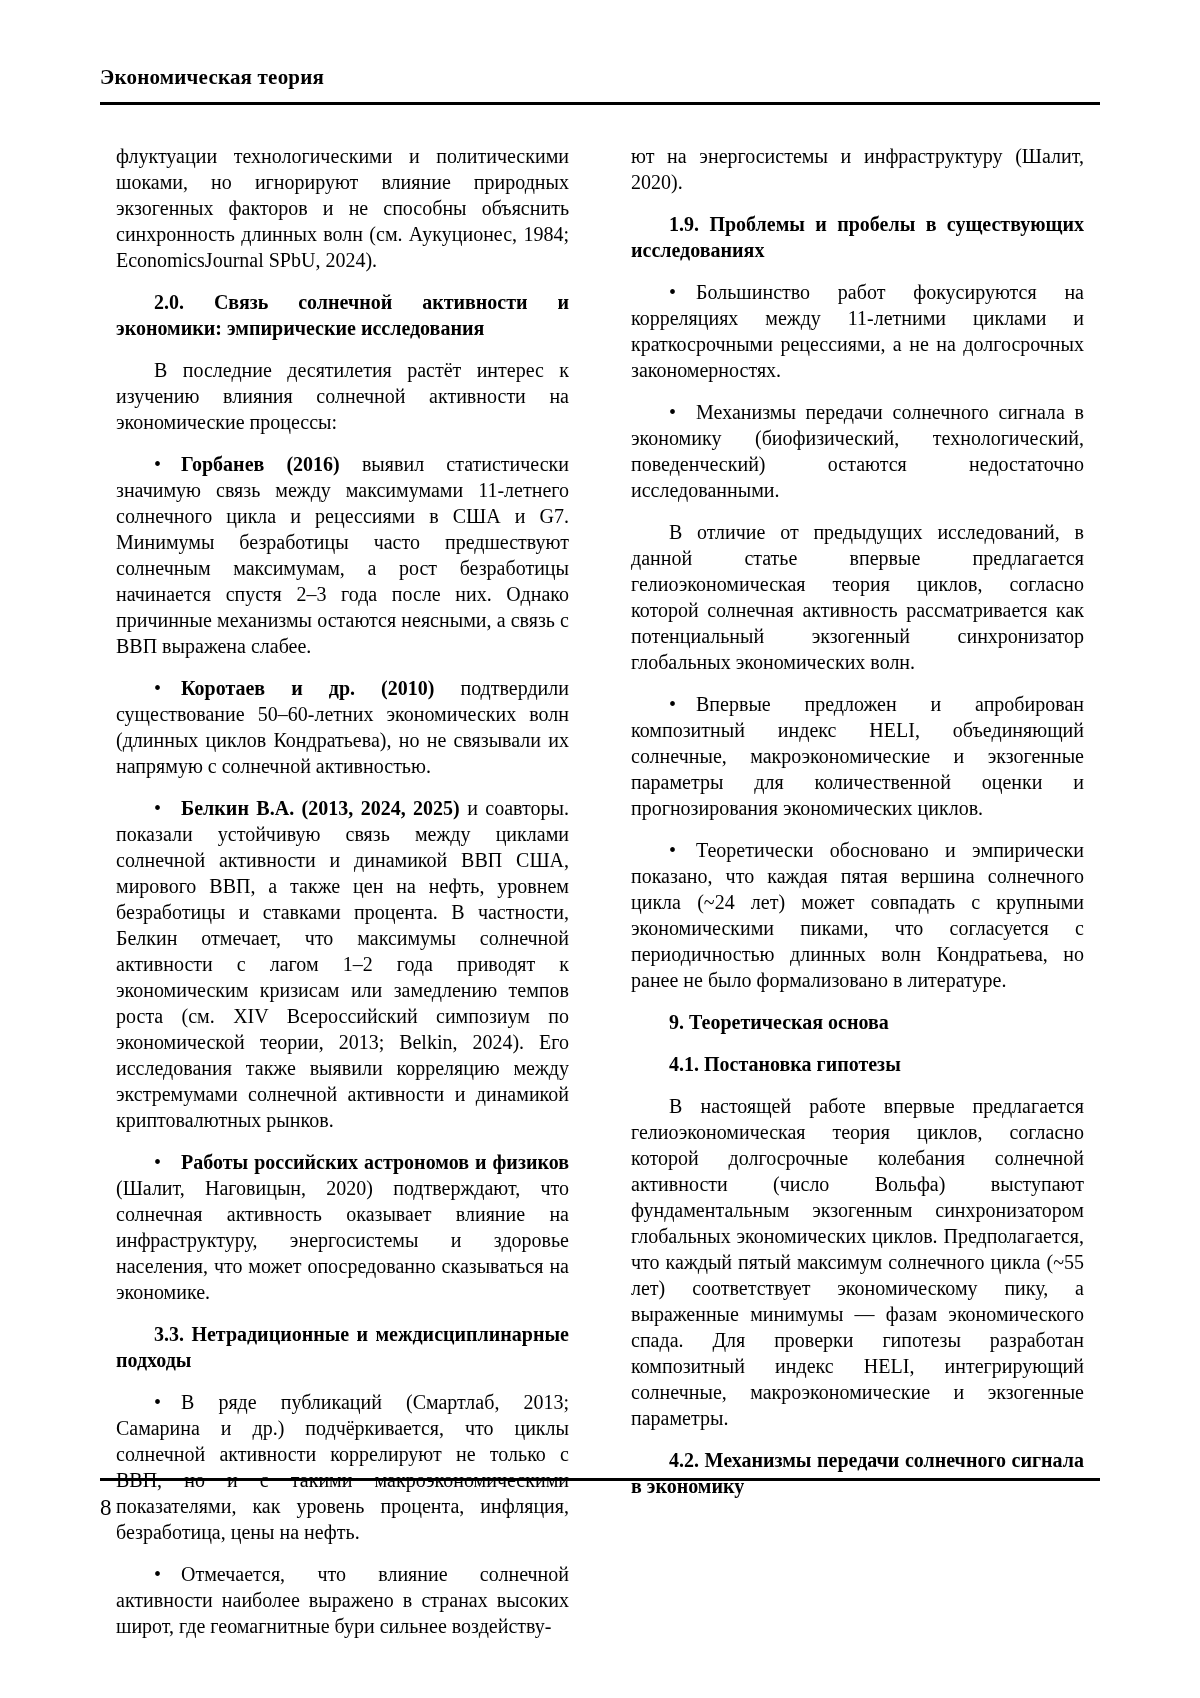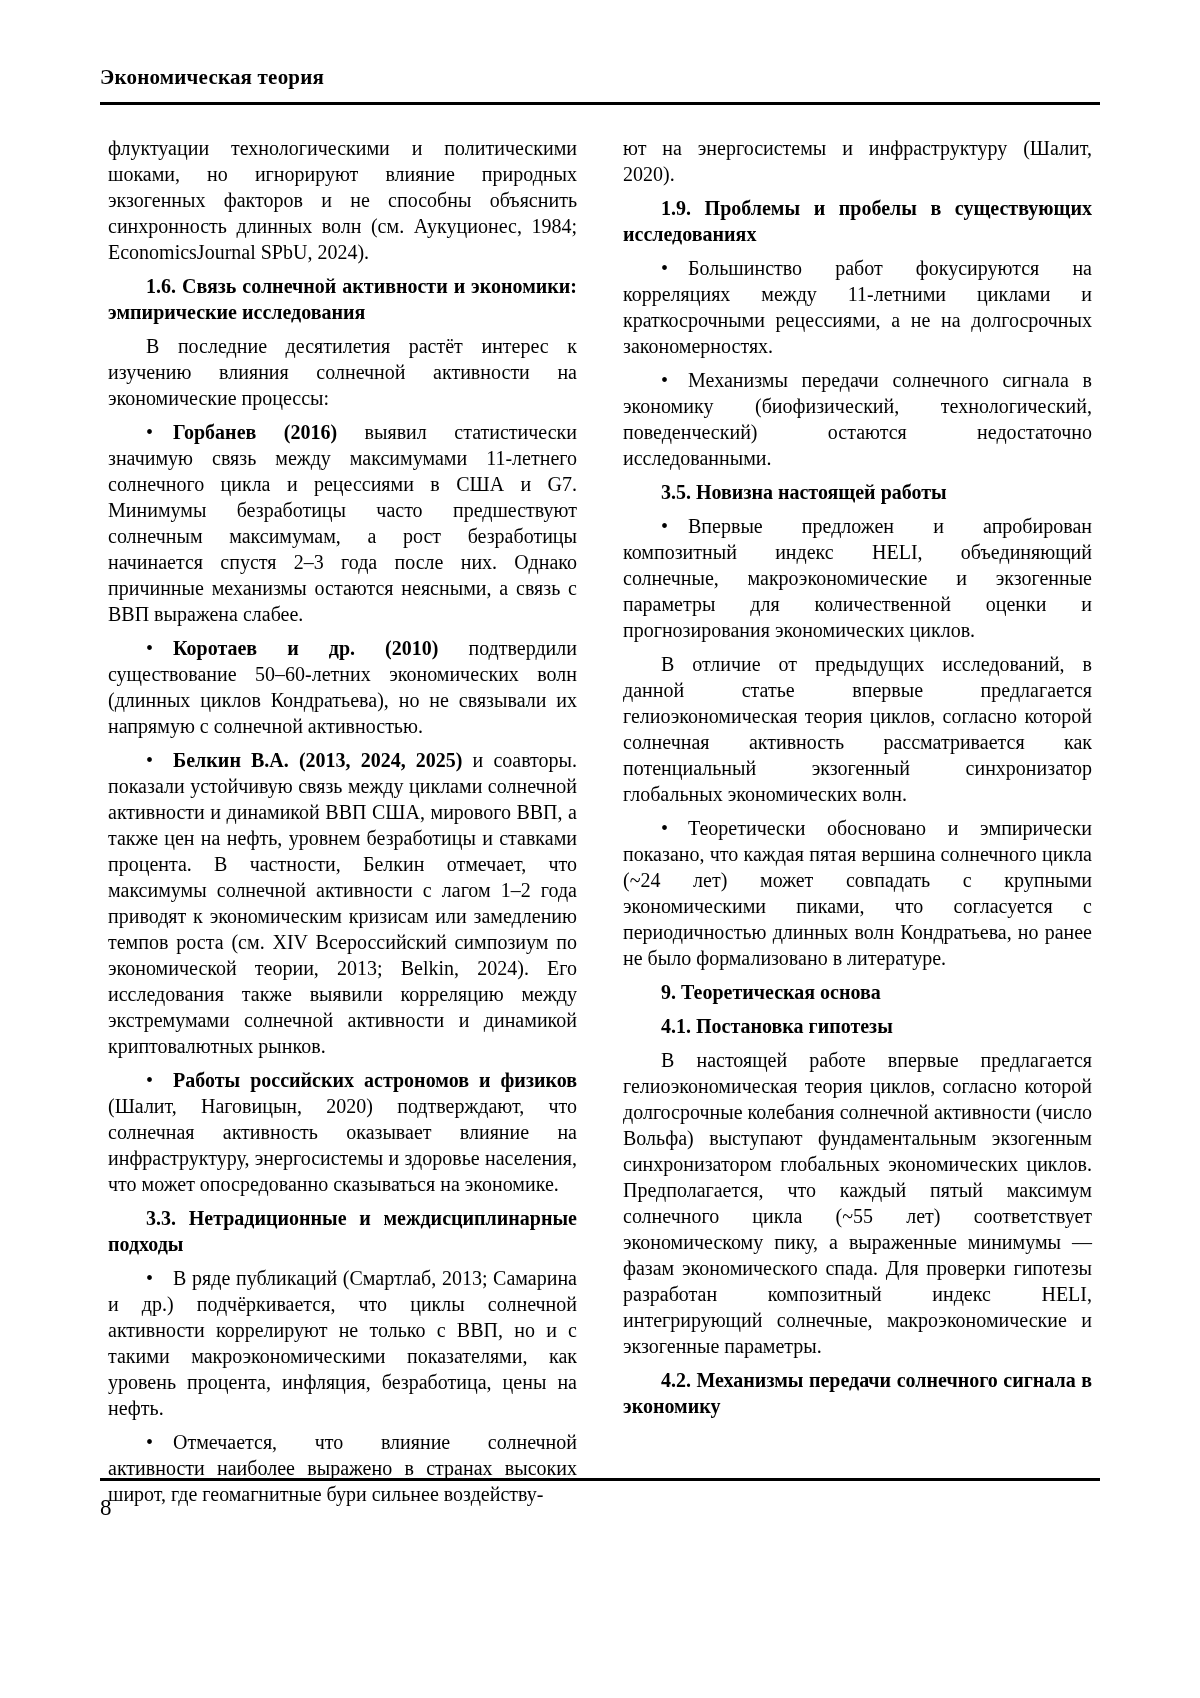--- a/index.html
+++ b/index.html
@@ -32,21 +32,21 @@
     gap: 30px;
   }
   .col {
     width: 485px;
     font-size: 20px;
     line-height: 26px;
     text-align: justify;
     hyphens: auto;
   }
   .para {
-    margin: 8px;
+    margin: 16px;
     text-indent: 38px;
   }
   .noindent {
     text-indent: 0;
   }
   .heading {
     font-weight: bold;
   }
   .bullet-marker {
     padding-right: 20px;
@@ -69,39 +69,38 @@
 <body>
 
 <div class="page">
 
   <div class="running-head">Экономическая теория</div>
 
   <main class="columns">
 
     <div class="col">
       <p class="para noindent">флуктуации технологическими и политическими шоками, но игнорируют влияние природных экзогенных факторов и не способны объяснить синхронность длинных волн (см. Аукуционес, 1984; EconomicsJournal SPbU, 2024).</p>
-      <p class="para heading">1.6. Связь солнечной активности и экономики: эмпирические исследования</p>
+      <p class="para heading">2.0. Связь солнечной активности и экономики: эмпирические исследования</p>
       <p class="para">В последние десятилетия растёт интерес к изучению влияния солнечной активности на экономические процессы:</p>
       <p class="para"><span class="bullet-marker">•</span><b>Горбанев (2016)</b><span> выявил статистически значимую связь между максимумами 11-летнего солнечного цикла и рецессиями в США и G7. Минимумы безработицы часто предшествуют солнечным максимумам, а рост безработицы начинается спустя 2–3 года после них. Однако причинные механизмы остаются неясными, а связь с ВВП выражена слабее.</span></p>
       <p class="para"><span class="bullet-marker">•</span><b>Коротаев и др. (2010)</b><span> подтвердили существование 50–60-летних экономических волн (длинных циклов Кондратьева), но не связывали их напрямую с солнечной активностью.</span></p>
       <p class="para"><span class="bullet-marker">•</span><b>Белкин В.А. (2013, 2024, 2025)</b><span> и соавторы. показали устойчивую связь между циклами солнечной активности и динамикой ВВП США, мирового ВВП, а также цен на нефть, уровнем безработицы и ставками процента. В частности, Белкин отмечает, что максимумы солнечной активности с лагом 1–2 года приводят к экономическим кризисам или замедлению темпов роста (см. XIV Всероссийский симпозиум по экономической теории, 2013; Belkin, 2024). Его исследования также выявили корреляцию между экстремумами солнечной активности и динамикой криптовалютных рынков.</span></p>
       <p class="para"><span class="bullet-marker">•</span><b>Работы российских астрономов и физиков</b><span> (Шалит, Наговицын, 2020) подтверждают, что солнечная активность оказывает влияние на инфраструктуру, энергосистемы и здоровье населения, что может опосредованно сказываться на экономике.</span></p>
       <p class="para heading">3.3. Нетрадиционные и междисциплинарные подходы</p>
       <p class="para"><span class="bullet-marker">•</span><span>В ряде публикаций (Смартлаб, 2013; Самарина и др.) подчёркивается, что циклы солнечной активности коррелируют не только с ВВП, но и с такими макроэкономическими показателями, как уровень процента, инфляция, безработица, цены на нефть.</span></p>
       <p class="para"><span class="bullet-marker">•</span><span>Отмечается, что влияние солнечной активности наиболее выражено в странах высоких широт, где геомагнитные бури сильнее воздейству-</span></p>
     </div>
 
     <div class="col">
       <p class="para noindent">ют на энергосистемы и инфраструктуру (Шалит, 2020).</p>
       <p class="para heading">1.9. Проблемы и пробелы в существующих исследованиях</p>
       <p class="para"><span class="bullet-marker">•</span><span>Большинство работ фокусируются на корреляциях между 11-летними циклами и краткосрочными рецессиями, а не на долгосрочных закономерностях.</span></p>
       <p class="para"><span class="bullet-marker">•</span><span>Механизмы передачи солнечного сигнала в экономику (биофизический, технологический, поведенческий) остаются недостаточно исследованными.</span></p>
-      <p class="para heading">3.5. Новизна настоящей работы</p>
+      <p class="para">В отличие от предыдущих исследований, в данной статье впервые предлагается гелиоэкономическая теория циклов, согласно которой солнечная активность рассматривается как потенциальный экзогенный синхронизатор глобальных экономических волн.</p>
       <p class="para"><span class="bullet-marker">•</span><span>Впервые предложен и апробирован композитный индекс HELI, объединяющий солнечные, макроэкономические и экзогенные параметры для количественной оценки и прогнозирования экономических циклов.</span></p>
-      <p class="para">В отличие от предыдущих исследований, в данной статье впервые предлагается гелиоэкономическая теория циклов, согласно которой солнечная активность рассматривается как потенциальный экзогенный синхронизатор глобальных экономических волн.</p>
       <p class="para"><span class="bullet-marker">•</span><span>Теоретически обосновано и эмпирически показано, что каждая пятая вершина солнечного цикла (~24 лет) может совпадать с крупными экономическими пиками, что согласуется с периодичностью длинных волн Кондратьева, но ранее не было формализовано в литературе.</span></p>
       <p class="para heading">9. Теоретическая основа</p>
       <p class="para heading">4.1. Постановка гипотезы</p>
       <p class="para">В настоящей работе впервые предлагается гелиоэкономическая теория циклов, согласно которой долгосрочные колебания солнечной активности (число Вольфа) выступают фундаментальным экзогенным синхронизатором глобальных экономических циклов. Предполагается, что каждый пятый максимум солнечного цикла (~55 лет) соответствует экономическому пику, а выраженные минимумы — фазам экономического спада. Для проверки гипотезы разработан композитный индекс HELI, интегрирующий солнечные, макроэкономические и экзогенные параметры.</p>
       <p class="para heading">4.2. Механизмы передачи солнечного сигнала в экономику</p>
     </div>
 
   </main>
 
   <footer class="page-footer">

